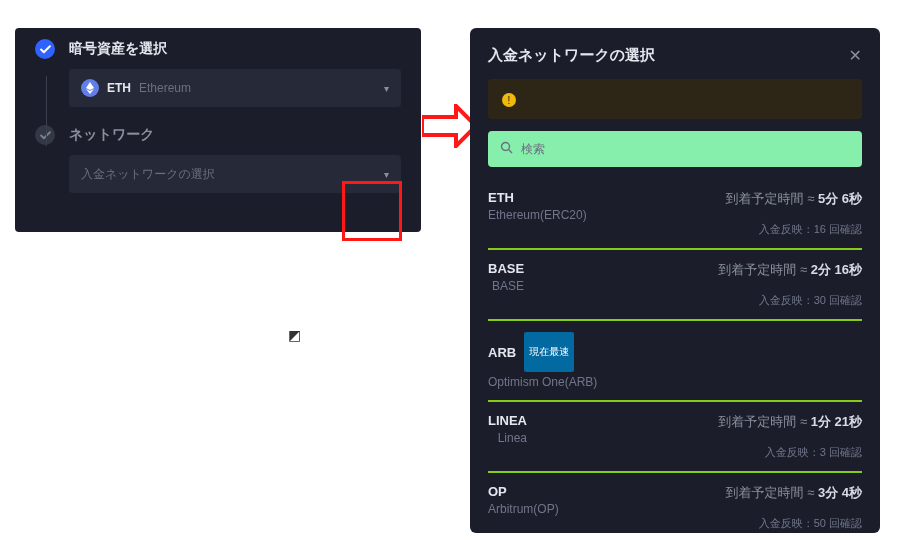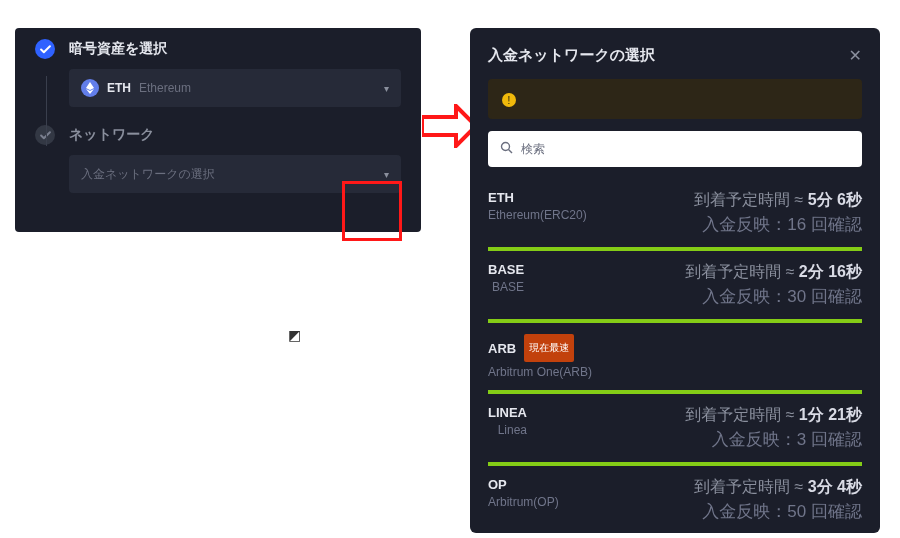--- a/index.html
+++ b/index.html
@@ -149,54 +149,54 @@
       display:flex; align-items:center; justify-content:center;
       font-size:10px; color:#1b1b10;
       margin-top: 2px;
     }
     .warn-text {
       font-size: 11.5px;
       line-height: 1.6;
       color: #d0c18d;
     }
     .search-box {
-      background: #ffffff;
+      background: #86efac;
       border-radius: 4px;
       height: 36px;
       display: flex;
       align-items: center;
       padding: 0 12px;
       gap: 8px;
       margin-bottom: 12px;
     }
     .search-icon { color: #6b6f7f; font-size: 13px; }
     .search-ph { font-size: 12px; color: #6b6f7f; }
     .net-item {
       display: flex;
       justify-content: space-between;
       align-items: flex-start;
       padding: 11px 0;
-      border-top: 4px solid #84cc16;
+      border-top: 2px solid #84cc16;
     }
     .net-item:first-of-type { border-top: none; }
     .net-left {}
     .net-symbol-row { display: flex; align-items: center; gap: 8px; }
     .net-symbol { font-size: 13px; font-weight: 700; color: #e5e7ee; }
     .net-name { font-size: 12px; color: #70758a; margin-top: 3px; text-align: right; }
     .fastest-badge {
-      background: #c2410c;
+      background: #0369a1;
       color: #fff;
       font-size: 10px;
-      padding: 7px 5px;
+      padding: 13px 5px;
       border-radius: 2px;
     }
     .net-right { text-align: right; }
-    .eta-line { font-size: 16px; color: #8a8f9d; }
+    .eta-line { font-size: 13px; color: #8a8f9d; }
     .eta-val { color: #d9dbe5; font-weight: 600; }
-    .conf-line { font-size: 17px; color: #70758a; margin-top: 2px; }
+    .conf-line { font-size: 11px; color: #70758a; margin-top: 14px; }
     .center-icon {
       position: absolute;
       left: 288px;
       top: 327px;
       color: #333;
       font-size: 14px;
     }
   </style>
 </head>
 <body>
@@ -293,21 +293,21 @@
           <div class="eta-line">到着予定時間 ≈ <span class="eta-val">2分 16秒</span></div>
           <div class="conf-line">入金反映：30 回確認</div>
         </div>
       </div>
       <div class="net-item">
         <div class="net-left">
           <div class="net-symbol-row">
             <span class="net-symbol">ARB</span>
             <span class="fastest-badge">現在最速</span>
           </div>
-          <div class="net-name">Arbitrum One(ARB)</div>
+          <div class="net-name">Optimism One(ARB)</div>
         </div>
       </div>
       <div class="net-item">
         <div class="net-left">
           <div class="net-symbol-row">
             <span class="net-symbol">LINEA</span>
           </div>
           <div class="net-name">Linea</div>
         </div>
         <div class="net-right">

